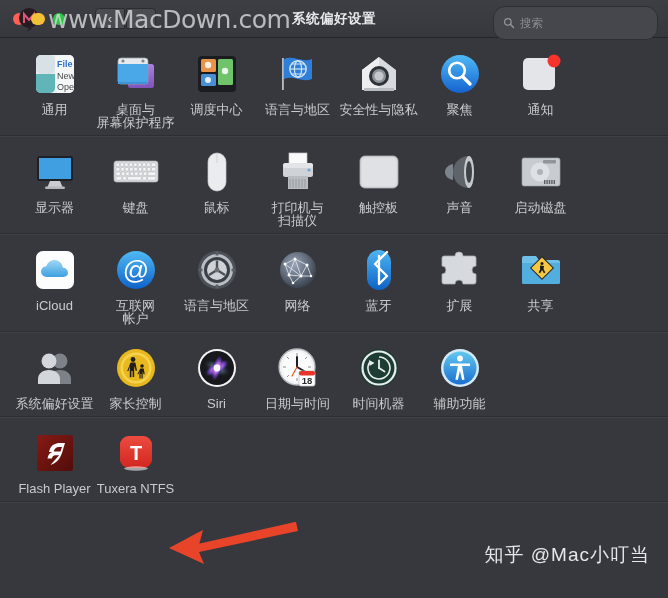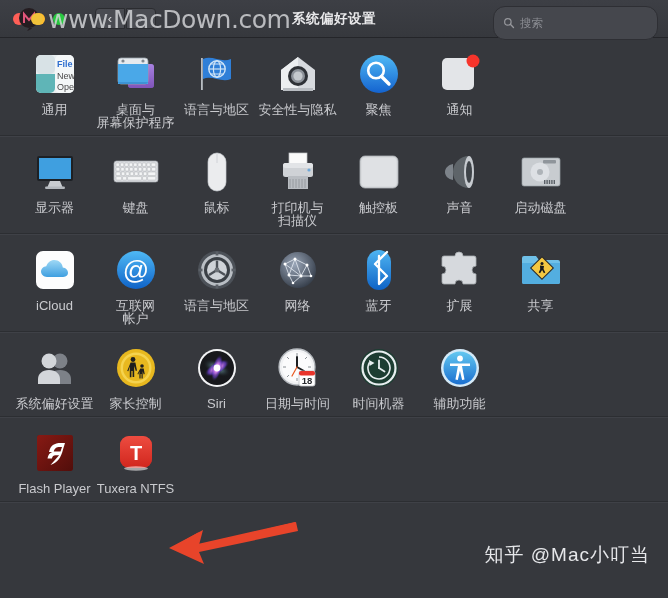--- a/index.html
+++ b/index.html
@@ -188,20 +188,34 @@
             <path d="M4 28a3 3 0 0 0 3 2h24a3 3 0 0 0 3-2z" fill="#3d93d4"></path>
             <circle cx="9" cy="7" r="1.6" fill="#808890"></circle>
             <circle cx="29" cy="7" r="1.6" fill="#808890"></circle>
           </svg>
         </div>
         <div class="label">桌面与
 屏幕保护程序</div>
       </div>
 
 
+      <div class="cell">
+        <div class="icon-wrap">
+          <svg width="42" height="40" viewBox="0 0 42 40">
+            <rect x="2" y="2" width="38" height="36" rx="4" fill="#1a1c20"></rect>
+            <rect x="5" y="5" width="15" height="13" rx="1.5" fill="#e8934a"></rect>
+            <rect x="22" y="5" width="15" height="26" rx="1.5" fill="#6fc36a"></rect>
+            <rect x="5" y="20" width="15" height="12" rx="1.5" fill="#4a8fd4"></rect>
+            <circle cx="12" cy="11" r="3.2" fill="#fff" opacity=".85"></circle>
+            <circle cx="29" cy="17" r="3.2" fill="#fff" opacity=".85"></circle>
+            <circle cx="12" cy="26" r="3" fill="#fff" opacity=".85"></circle>
+          </svg>
+        </div>
+        <div class="label">调度中心</div>
+      </div>
 
       <div class="cell">
         <div class="icon-wrap">
           <svg width="44" height="40" viewBox="0 0 44 40">
             <rect x="6" y="4" width="1.8" height="32" fill="#b9bdc2"></rect>
             <path d="M8 5c9-4 18 4 28 0v20c-10 4-19-4-28 0z" fill="#2f7fd8"></path>
             <circle cx="22" cy="15" r="8.2" fill="none" stroke="#cfe4f7" stroke-width="1.4"></circle>
             <ellipse cx="22" cy="15" rx="3.6" ry="8.2" fill="none" stroke="#cfe4f7" stroke-width="1.2"></ellipse>
             <line x1="13.8" y1="15" x2="30.2" y2="15" stroke="#cfe4f7" stroke-width="1.2"></line>
             <line x1="15" y1="10" x2="29" y2="10" stroke="#cfe4f7" stroke-width="1"></line>

